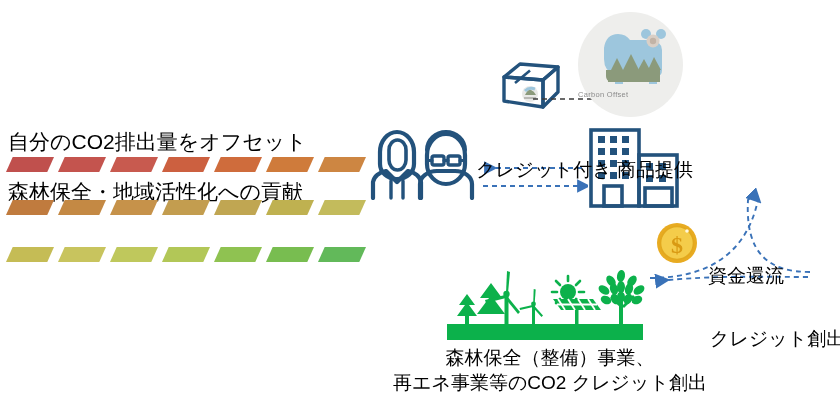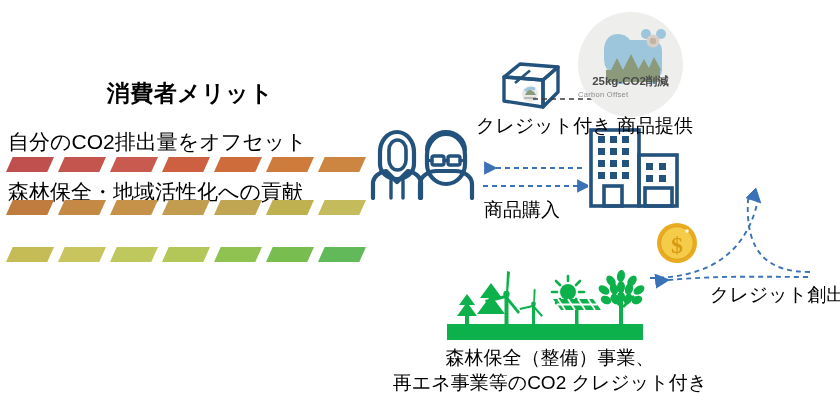--- a/index.html
+++ b/index.html
@@ -53,21 +53,21 @@
   .badge-t2{
     position:absolute;left:0;top:78px;width:105px;text-align:left;
     font-size:7.5px;color:#8b8b8b;letter-spacing:.3px;white-space:nowrap;
   }
 
   
   .building{position:absolute;left:588px;top:128px;}
 
   
   .mid-arrows{position:absolute;left:478px;top:160px;}
-  .lbl{position:absolute;color:#000;white-space:nowrap;}
+  .lbl{position:absolute;color:#000;white-space:nowrap;margin-top:44px;}
   .lbl-credit{left:476px;top:114px;font-size:19px;line-height:23px;text-align:center;width:110px;}
   .lbl-buy{left:484px;top:197px;font-size:19px;}
 
   
   .coin{position:absolute;left:654px;top:220px;}
 
   
   .curves{position:absolute;left:640px;top:160px;}
   .lbl-fund{left:708px;top:219px;font-size:19px;}
   .lbl-create{left:710px;top:282px;font-size:19px;}
@@ -79,21 +79,20 @@
     position:absolute;left:340px;top:345px;width:420px;text-align:center;
     font-size:19px;font-weight:normal;color:#000;line-height:25px;
   }
   .foot span{display:block;white-space:nowrap;}
 </style>
 </head>
 <body>
 
 <div class="stage">
 
-  <div class="panel-title">消費者メリット</div>
 
   <div class="merit-line l1">自分のCO2排出量をオフセット</div>
   <div class="merit-line l2">森林保全・地域活性化への貢献</div>
 
   <div class="bar-row r1">
       <div class="chev" style="background: rgb(192, 80, 77); left: 0px;"></div>
       <div class="chev" style="background: rgb(196, 84, 78); left: 52px;"></div>
       <div class="chev" style="background: rgb(200, 90, 79); left: 104px;"></div>
       <div class="chev" style="background: rgb(204, 96, 64); left: 156px;"></div>
       <div class="chev" style="background: rgb(207, 108, 60); left: 208px;"></div>
@@ -176,21 +175,20 @@
 
       <g fill="#8b9a7b">
         <path d="M28 58 l0 6 q0 5 5 6 l44 0 q5 -1 5 -6 l0 -6 z"></path>
         <path d="M33 58 l6 -12 l6 12 z"></path>
         <path d="M45 58 l8 -16 l8 16 z"></path>
         <path d="M60 58 l6 -11 l6 11 z"></path>
         <path d="M70 58 l6 -13 l7 13 z"></path>
       </g>
       <rect x="30" y="63" width="52" height="7" fill="#8b9a7b"></rect>
     </svg>
-    <div class="badge-t1">25kg-CO2削減</div>
     <div class="badge-t2">Carbon Offset</div>
   </div>
 
   <div class="building">
     <svg width="92" height="80" viewBox="0 0 92 80">
       <g stroke="#23527c" stroke-width="3.6" fill="none">
         <rect x="3" y="2" width="48" height="76"></rect>
         <rect x="51" y="27" width="38" height="51"></rect>
         <rect x="16" y="58" width="18" height="20"></rect>
         <rect x="57" y="60" width="27" height="18"></rect>
@@ -228,21 +226,20 @@
       </defs>
       <line x1="104" y1="8" x2="8" y2="8" stroke="#3a72b8" stroke-width="1.9" stroke-dasharray="5,4" marker-end="url(#al)"></line>
       <line x1="5" y1="26" x2="101" y2="26" stroke="#3a72b8" stroke-width="1.9" stroke-dasharray="5,4" marker-end="url(#ar)"></line>
     </svg>
   </div>
 
   <div class="lbl lbl-credit">
     <span>クレジット付き</span>
     <span>商品提供</span>
   </div>
-  <div class="lbl lbl-buy">商品購入</div>
 
   <div class="coin">
     <svg width="46" height="46" viewBox="0 0 46 46">
       <circle cx="23" cy="23" r="20" fill="#e8ab21"></circle>
       <circle cx="23" cy="23" r="16.5" fill="#f4cc4a"></circle>
       <circle cx="23" cy="23" r="16.5" fill="none" stroke="#e2a81e" stroke-width="1.6"></circle>
       <text x="23" y="33" font-size="24" font-weight="bold" fill="#d99a13" text-anchor="middle" font-family="'Liberation Serif',serif">$</text>
       <circle cx="33" cy="11" r="1.8" fill="#fff8dd"></circle>
     </svg>
   </div>
@@ -263,20 +260,21 @@
 
   <svg class="stage" style="pointer-events:none">
     <defs>
       <marker id="cd" markerWidth="8" markerHeight="8" refX="7" refY="4" orient="auto">
         <path d="M8 0 L8 8 L0 4 Z" fill="#3a72b8"></path>
       </marker>
     </defs>
     <path d="M808 277 C 760 277, 720 275, 657 281" fill="none" stroke="#3a72b8" stroke-width="1.9" stroke-dasharray="5,4" marker-end="url(#cd)"></path>
   </svg>
 
+  <div class="lbl lbl-fund">資金還流</div>
   <div class="lbl lbl-create">クレジット創出</div>
 
   <div class="scene">
     <svg width="220" height="78" viewBox="0 0 220 78">
       <g fill="#0cb14b">
 
         <rect x="4" y="58" width="196" height="16"></rect>
 
         <path d="M22 58 l0 -8 l-8 0 l8 -11 l-6 0 l8 -11 l8 11 l-6 0 l8 11 l-8 0 l0 8 z"></path>
 
@@ -338,16 +336,16 @@
           <ellipse cx="172" cy="33" rx="4" ry="5.5" transform="rotate(-25 172 33)"></ellipse>
           <ellipse cx="185" cy="33" rx="4" ry="5.5" transform="rotate(25 185 33)"></ellipse>
           <ellipse cx="178" cy="31" rx="4" ry="5.5"></ellipse>
         </g>
       </g>
     </svg>
   </div>
 
   <div class="foot">
     <span>森林保全（整備）事業、</span>
-    <span>再エネ事業等のCO2 クレジット付き</span>
+    <span>再エネ事業等のCO2 クレジット創出</span>
   </div>
 
 </div>
 
 </body></html>

